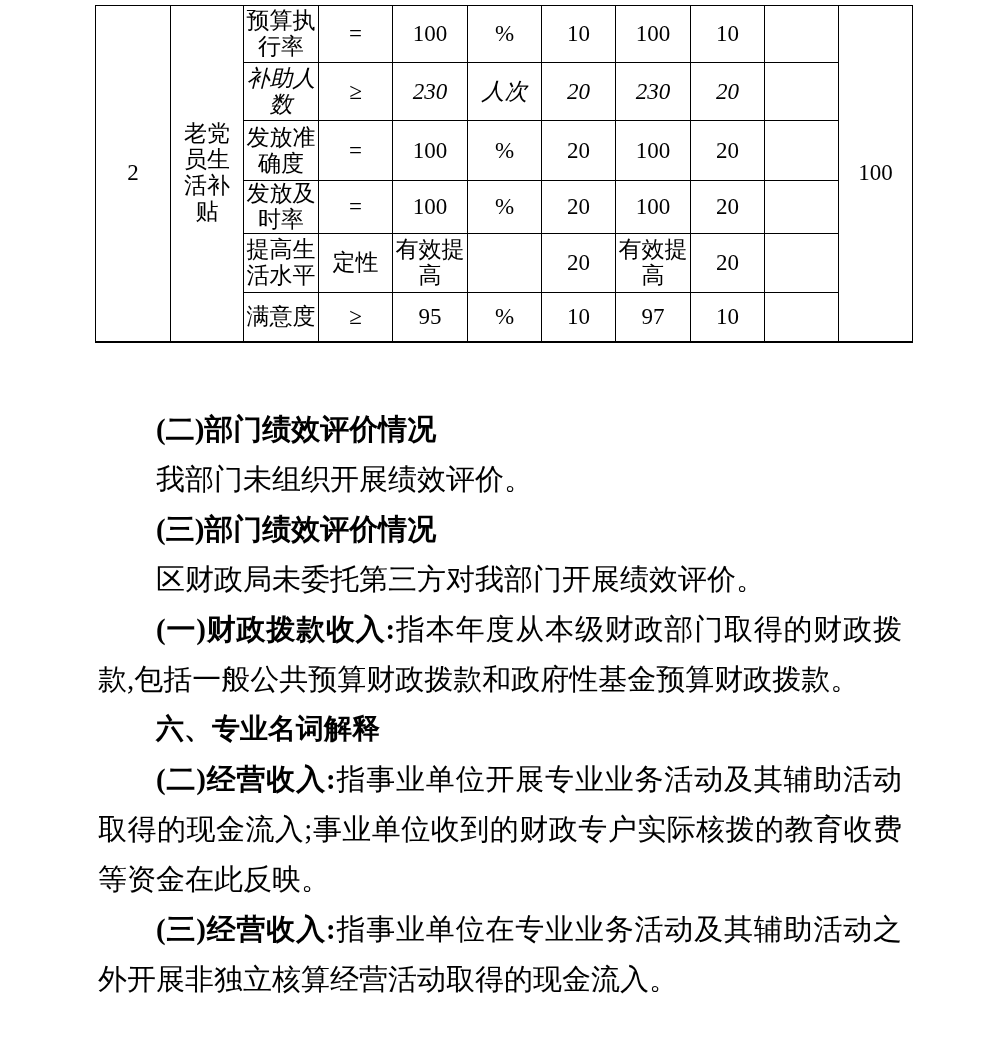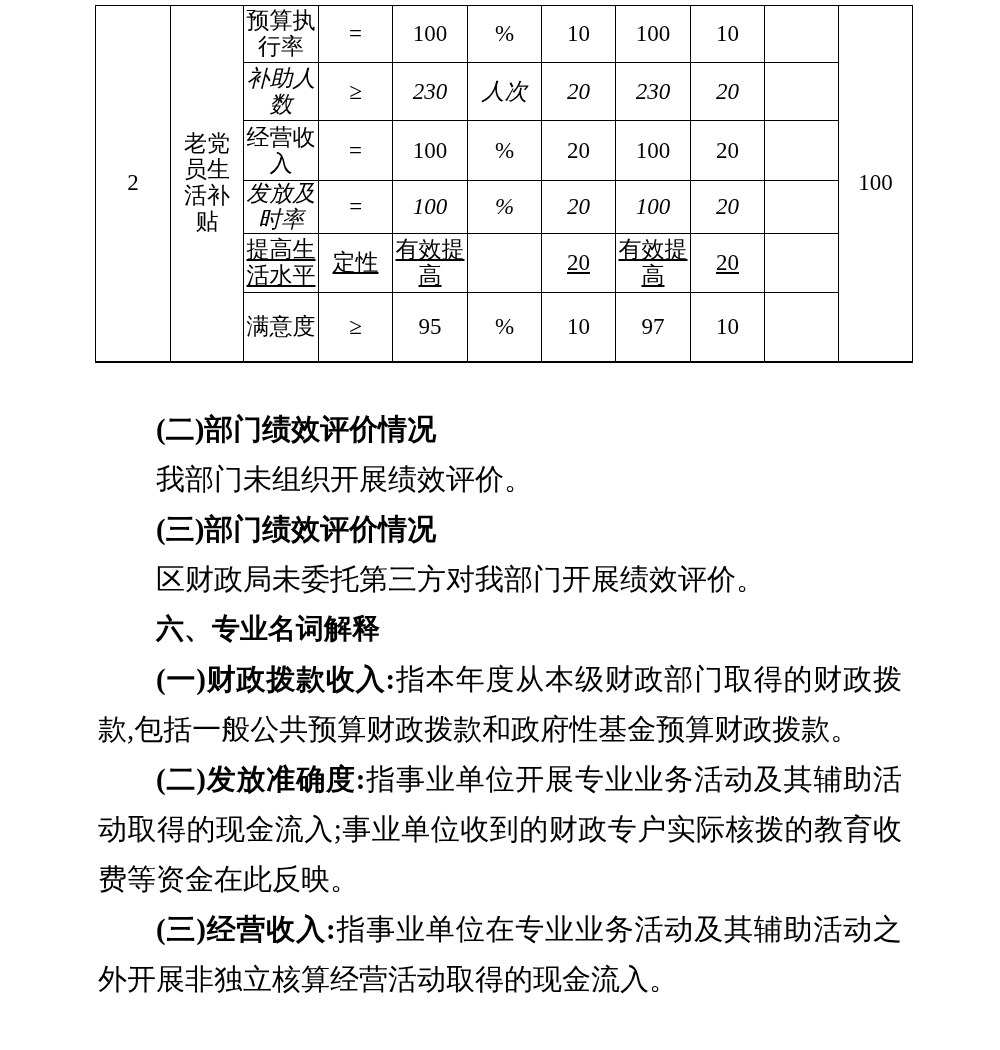--- a/index.html
+++ b/index.html
@@ -35,23 +35,23 @@
     font-family: "Liberation Serif", "DejaVu Serif", serif;
     font-size: 23px;
     line-height: 26px;
     color: #000;
     overflow: hidden;
     word-break: break-all;
   }
   .doc-table tr.r1 { height: 57px; }
   .doc-table tr.r2 { height: 58px; font-style: italic; }
   .doc-table tr.r3 { height: 60px; }
-  .doc-table tr.r4 { height: 53px; font-style: italic; }
-  .doc-table tr.r5 { height: 59px; text-decoration: underline; }
-  .doc-table tr.r6 { height: 69px; }
+  .doc-table tr.r4 { height: 53px; }
+  .doc-table tr.r5 { height: 59px; }
+  .doc-table tr.r6 { height: 49px; }
   .c-ind  { text-align: left; padding-left: 3px; padding-right: 0; }
   .c-proj { padding: 0 1px; margin-left: 6px; }
   .num-right { text-align: right; padding-right: 1px; }
 
   
   .content {
     position: absolute;
     left: 98px;
     top: 404px;
     width: 804px;
@@ -115,21 +115,21 @@
         <td class="c-ind">补助人数</td>
         <td>≥</td>
         <td>230</td>
         <td>人次</td>
         <td>20</td>
         <td class="num-right">230</td>
         <td>20</td>
         <td></td>
       </tr>
       <tr class="r3">
-        <td class="c-ind">经营收入</td>
+        <td class="c-ind">发放准确度</td>
         <td>=</td>
         <td>100</td>
         <td>%</td>
         <td>20</td>
         <td class="num-right">100</td>
         <td>20</td>
         <td></td>
       </tr>
       <tr class="r4">
         <td class="c-ind">发放及时率</td>
@@ -162,19 +162,19 @@
         <td></td>
       </tr>
     </tbody>
   </table>
 
   <div class="content">
     <div class="block h-serif">(二)部门绩效评价情况</div>
     <div class="block">我部门未组织开展绩效评价。</div>
     <div class="block h-serif">(三)部门绩效评价情况</div>
     <div class="block">区财政局未委托第三方对我部门开展绩效评价。</div>
+    <div class="block"><span class="lead">(一)财政拨款收入:</span><span>指本年度从本级财政部门取得的财政拨款,包括一般公共预算财政拨款和政府性基金预算财政拨款。</span></div>
     <div class="block h-sans">六、专业名词解释</div>
-    <div class="block"><span class="lead">(一)财政拨款收入:</span><span>指本年度从本级财政部门取得的财政拨款,包括一般公共预算财政拨款和政府性基金预算财政拨款。</span></div>
-    <div class="block"><span class="lead">(二)发放准确度:</span><span>指事业单位开展专业业务活动及其辅助活动取得的现金流入;事业单位收到的财政专户实际核拨的教育收费等资金在此反映。</span></div>
+    <div class="block"><span class="lead">(二)经营收入:</span><span>指事业单位开展专业业务活动及其辅助活动取得的现金流入;事业单位收到的财政专户实际核拨的教育收费等资金在此反映。</span></div>
     <div class="block"><span class="lead">(三)经营收入:</span><span>指事业单位在专业业务活动及其辅助活动之外开展非独立核算经营活动取得的现金流入。</span></div>
   </div>
 
 </div>
 
 </body></html>

